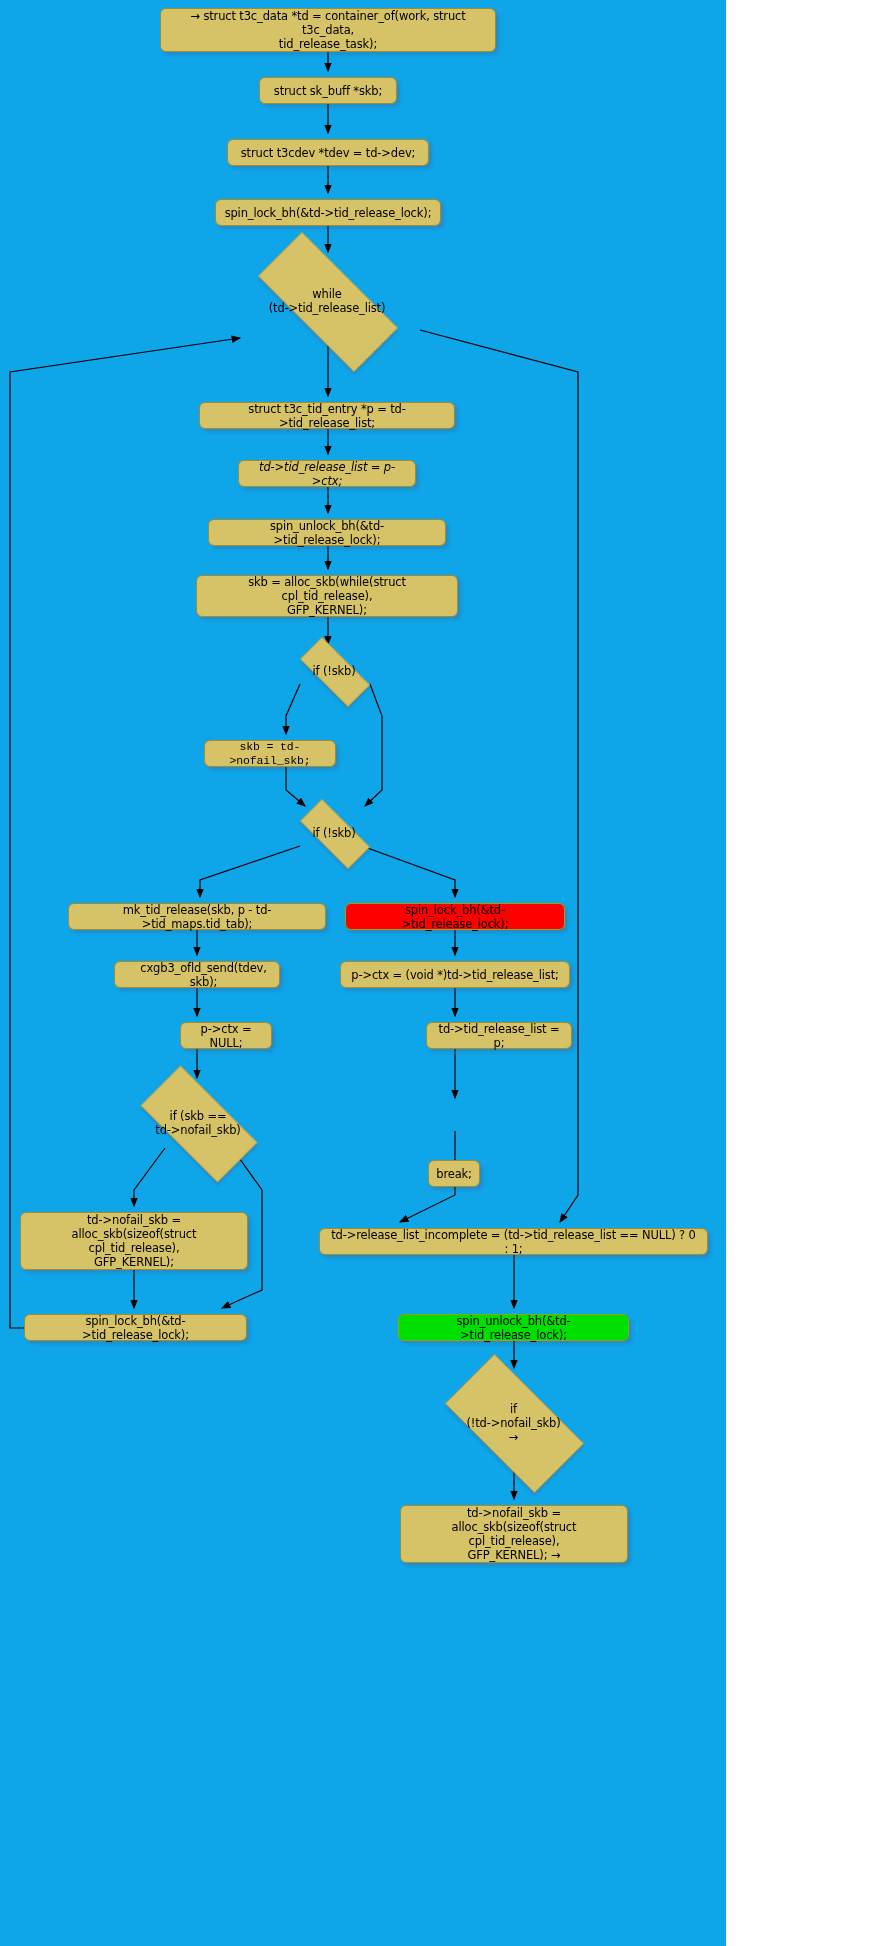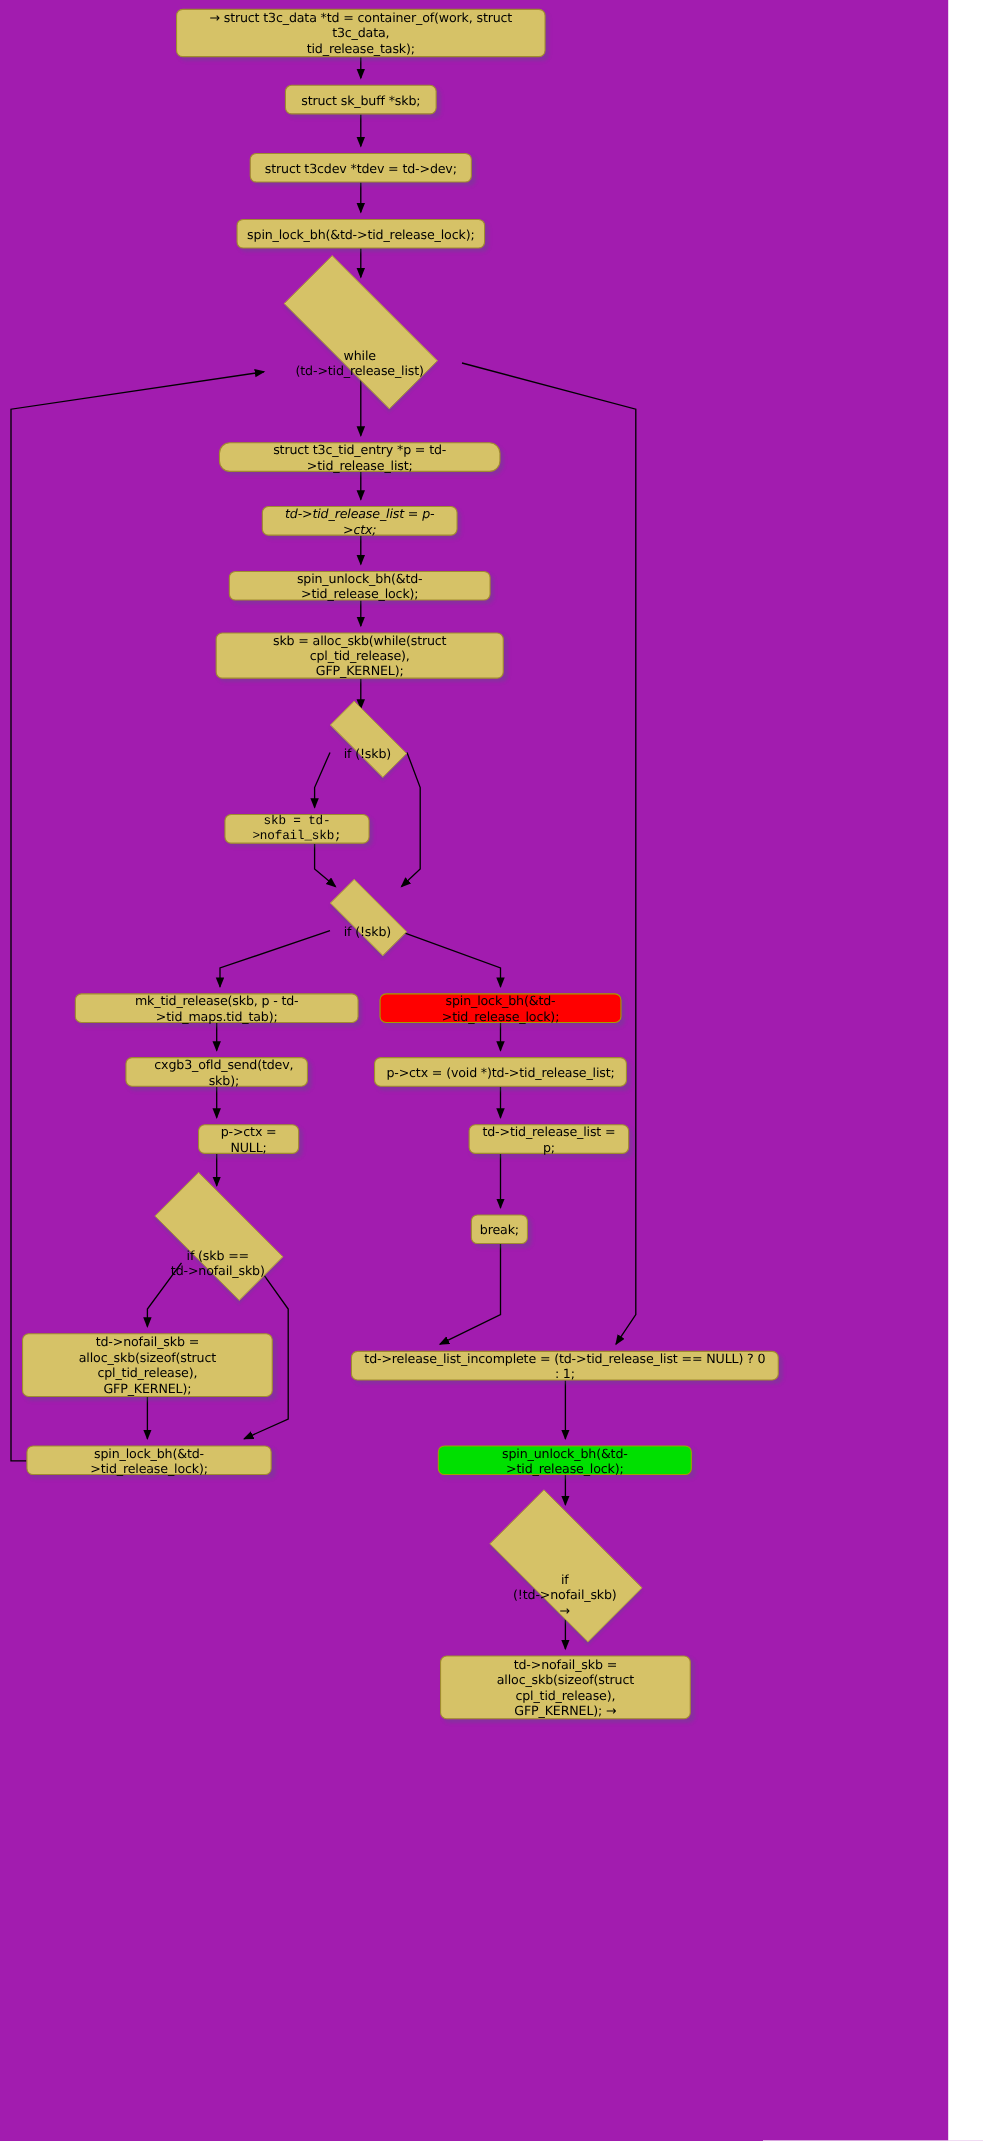--- a/index.html
+++ b/index.html
@@ -50,42 +50,41 @@
     border: 1px solid #A0A000;
   }
   .node.process.green {
     background: #00E000;
     border: 1px solid #A0A000;
   }
   .node.decision {
     background: transparent;
     border: none;
     box-shadow: none;
-    align-items: flex-end;
   }
   .node.decision .diamond-shape {
     position: absolute;
     left: 0;
     top: 0;
     width: 100%;
     height: 100%;
     background: #D6C267;
     border: 1px solid #A08B2E;
     transform: rotate(45deg) scale(0.7071);
     box-shadow: 3px 3px 3px rgba(80,90,130,0.30);
   }
   .node.decision .dlabel {
     position: relative;
     z-index: 2;
   }
 </style>
 </head>
 <body>
 
-<div id="chart-root" style="width: 862px; height: 1946px; background: #a21caf;">
+<div id="chart-root" style="width: 726px; height: 1946px; background: #0ea5e9;">
   <svg id="edge-layer" viewBox="0 0 894 1946" xmlns="http://www.w3.org/2000/svg">
     <defs>
       <marker id="arrowhead" markerWidth="9" markerHeight="9" refX="7" refY="3.2" orient="auto" markerUnits="strokeWidth">
         <path d="M0,0 L8,3.2 L0,6.4 z" fill="#000000"></path>
       </marker>
     </defs>
     <g id="edge-group">
         <path d="M328,52 L328,71" fill="none" stroke="#000000" stroke-width="1.2" marker-end="url(#arrowhead)"></path>
         <path d="M328,104 L328,133" fill="none" stroke="#000000" stroke-width="1.2" marker-end="url(#arrowhead)"></path>
         <path d="M328,166 L328,193" fill="none" stroke="#000000" stroke-width="1.2" marker-end="url(#arrowhead)"></path>
@@ -118,37 +117,37 @@
       </g>
   </svg>
   <div id="node-layer">
       <div class="node process" style="left: 160px; top: 8px; width: 336px; height: 44px;"><span>→ struct t3c_data *td = container_of(work, struct t3c_data,
 tid_release_task);</span></div>
       <div class="node process" style="left: 259px; top: 77px; width: 138px; height: 27px;"><span>struct sk_buff *skb;</span></div>
       <div class="node process" style="left: 227px; top: 139px; width: 202px; height: 27px;"><span>struct t3cdev *tdev = td-&gt;dev;</span></div>
       <div class="node process" style="left: 215px; top: 199px; width: 226px; height: 27px;"><span>spin_lock_bh(&amp;td-&gt;tid_release_lock);</span></div>
       <div class="node decision" style="left: 232px; top: 258px; width: 190px; height: 86px;"><div class="diamond-shape"></div><span class="dlabel">while
 (td-&gt;tid_release_list)</span></div>
-      <div class="node process" style="left: 199px; top: 402px; width: 256px; height: 27px; border-radius: 10px;"><span>struct t3c_tid_entry *p = td-&gt;tid_release_list;</span></div>
+      <div class="node process" style="left: 199px; top: 402px; width: 256px; height: 27px;"><span>struct t3c_tid_entry *p = td-&gt;tid_release_list;</span></div>
       <div class="node process" style="left: 238px; top: 460px; width: 178px; height: 27px; font-style: italic;"><span>td-&gt;tid_release_list = p-&gt;ctx;</span></div>
       <div class="node process" style="left: 208px; top: 519px; width: 238px; height: 27px;"><span>spin_unlock_bh(&amp;td-&gt;tid_release_lock);</span></div>
       <div class="node process" style="left: 196px; top: 575px; width: 262px; height: 42px;"><span>skb = alloc_skb(while(struct cpl_tid_release),
 GFP_KERNEL);</span></div>
       <div class="node decision" style="left: 287px; top: 650px; width: 94px; height: 42px;"><div class="diamond-shape"></div><span class="dlabel">if (!skb)</span></div>
       <div class="node process" style="left: 204px; top: 740px; width: 132px; height: 27px; font-family: Liberation Mono, monospace;"><span>skb = td-&gt;nofail_skb;</span></div>
       <div class="node decision" style="left: 287px; top: 812px; width: 94px; height: 42px;"><div class="diamond-shape"></div><span class="dlabel">if (!skb)</span></div>
       <div class="node process" style="left: 68px; top: 903px; width: 258px; height: 27px;"><span>mk_tid_release(skb, p - td-&gt;tid_maps.tid_tab);</span></div>
       <div class="node process red" style="left: 345px; top: 903px; width: 220px; height: 27px;"><span>spin_lock_bh(&amp;td-&gt;tid_release_lock);</span></div>
       <div class="node process" style="left: 114px; top: 961px; width: 166px; height: 27px; padding-left: 21px;"><span>cxgb3_ofld_send(tdev, skb);</span></div>
       <div class="node process" style="left: 340px; top: 961px; width: 230px; height: 27px;"><span>p-&gt;ctx = (void *)td-&gt;tid_release_list;</span></div>
       <div class="node process" style="left: 152px; top: 1022px; width: 92px; height: 27px; margin-left: 28px;"><span>p-&gt;ctx = NULL;</span></div>
       <div class="node process" style="left: 382px; top: 1022px; width: 146px; height: 27px; margin-left: 44px;"><span>td-&gt;tid_release_list = p;</span></div>
       <div class="node decision" style="left: 122px; top: 1084px; width: 152px; height: 78px;"><div class="diamond-shape"></div><span class="dlabel">if (skb ==
 td-&gt;nofail_skb)</span></div>
-      <div class="node process" style="left: 428px; top: 1104px; width: 52px; height: 27px;"><span>break;</span></div>
+      <div class="node process" style="left: 428px; top: 1160px; width: 52px; height: 27px;"><span>break;</span></div>
       <div class="node process" style="left: 20px; top: 1212px; width: 228px; height: 58px;"><span>td-&gt;nofail_skb =
 alloc_skb(sizeof(struct cpl_tid_release),
 GFP_KERNEL);</span></div>
       <div class="node process" style="left: 319px; top: 1228px; width: 389px; height: 27px;"><span>td-&gt;release_list_incomplete = (td-&gt;tid_release_list == NULL) ? 0 : 1;</span></div>
       <div class="node process" style="left: 24px; top: 1314px; width: 223px; height: 27px;"><span>spin_lock_bh(&amp;td-&gt;tid_release_lock);</span></div>
       <div class="node process green" style="left: 398px; top: 1314px; width: 231px; height: 27px;"><span>spin_unlock_bh(&amp;td-&gt;tid_release_lock);</span></div>
       <div class="node decision" style="left: 425px; top: 1374px; width: 177px; height: 97px;"><div class="diamond-shape"></div><span class="dlabel">if
 (!td-&gt;nofail_skb)
 →</span></div>
       <div class="node process" style="left: 400px; top: 1505px; width: 228px; height: 58px;"><span>td-&gt;nofail_skb =

